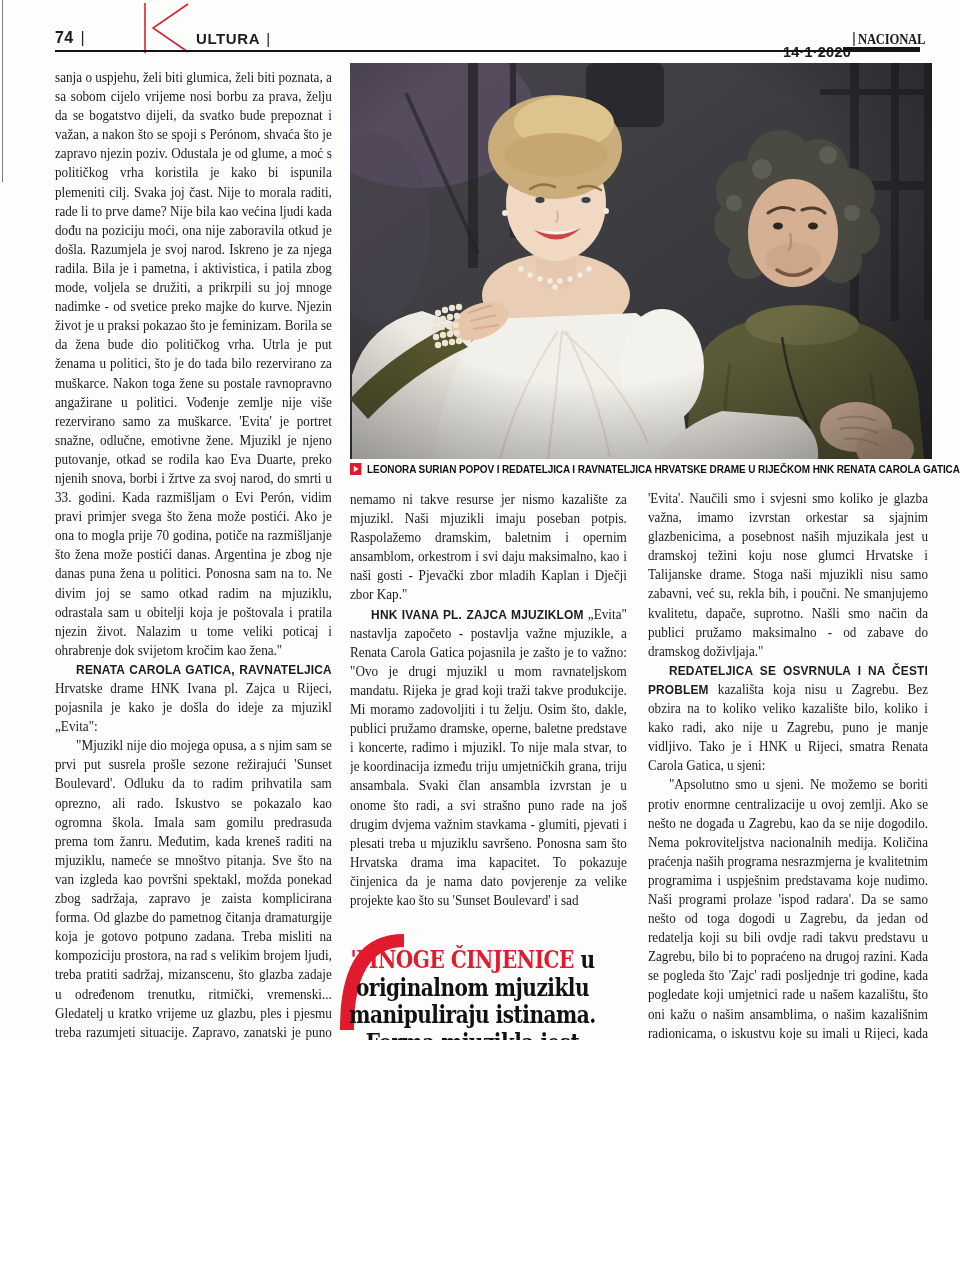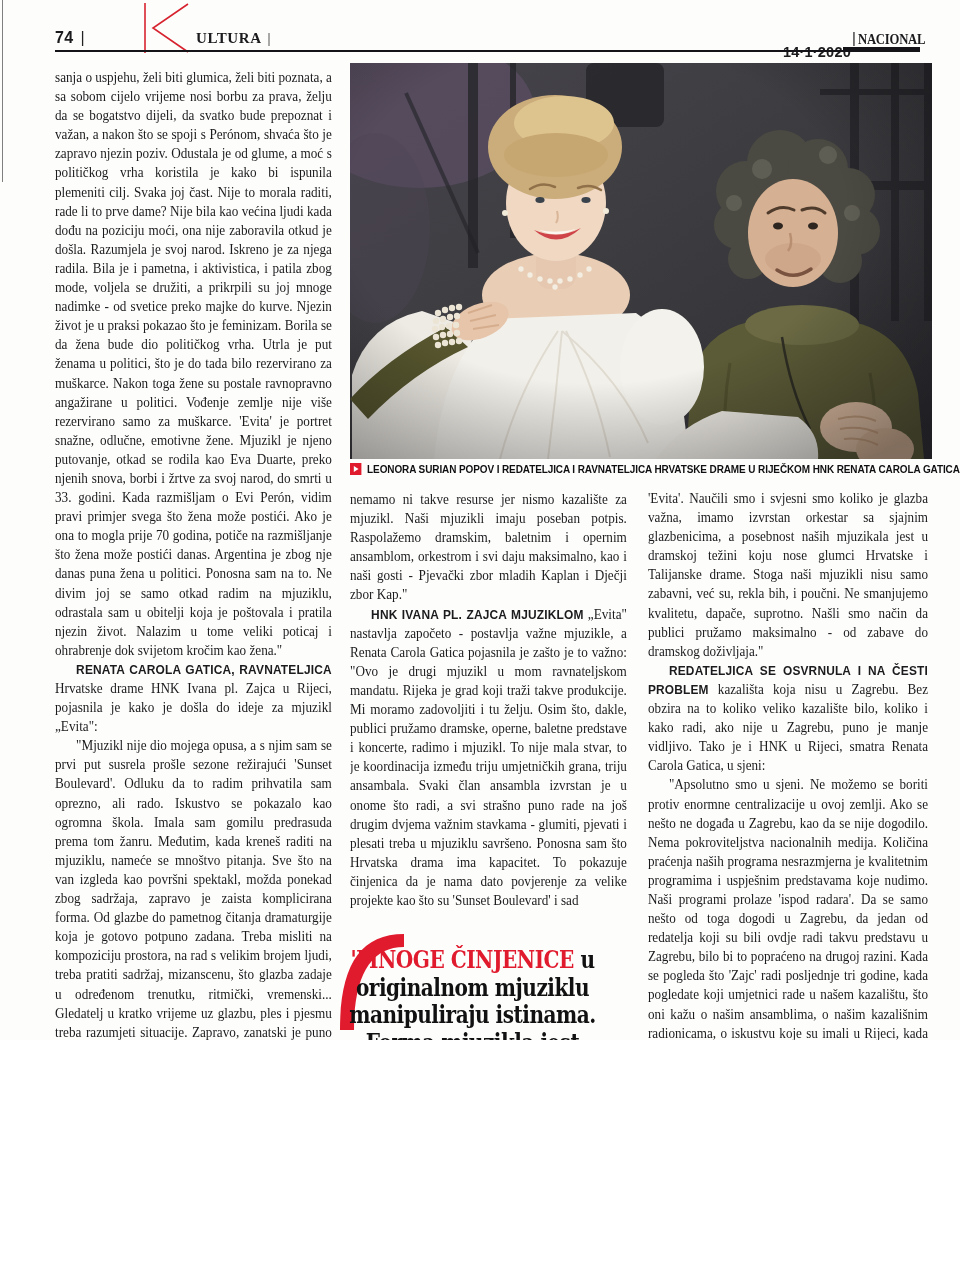--- a/index.html
+++ b/index.html
@@ -5,21 +5,21 @@
   html,body{margin:0;padding:0;background:#ffffff;}
   .page{position:relative;width:960px;height:1040px;background:#fdfdfc;overflow:hidden;
         font-family:"Liberation Serif","DejaVu Serif",serif;color:#1b1b1d;}
   .page-edge{position:absolute;left:2px;top:0;width:1px;height:182px;background:#3c3c3c;opacity:.65;}
 
   
   .hdr-num{position:absolute;left:55px;top:29px;font-family:"Liberation Sans",sans-serif;
            font-weight:bold;font-size:16px;letter-spacing:.3px;}
   .hdr-num .thin{font-weight:400;margin-left:7px;color:#222;}
   .k-logo{position:absolute;left:136px;top:3px;}
-  .hdr-section{position:absolute;left:196px;top:30px;font-family:Liberation Serif, serif;
+  .hdr-section{position:absolute;left:196px;top:30px;font-family:Liberation Sans, sans-serif;
                font-weight:bold;font-size:15px;letter-spacing:.6px;}
   .hdr-section .thin{font-weight:400;margin-left:6px;color:#222;}
   .hdr-date{position:absolute;left:783px;top:44px;font-family:"Liberation Sans",sans-serif;
             font-weight:bold;font-size:14.5px;letter-spacing:.2px;}
   .hdr-pipe{position:absolute;left:852px;top:29px;font-family:"Liberation Sans",sans-serif;
             font-size:15px;color:#222;}
   .hdr-brand{position:absolute;left:858px;top:30px;font-family:"Liberation Serif",serif;
              font-weight:bold;font-size:15.5px;letter-spacing:-.3px;display:inline-block;
              transform:scaleX(.82);transform-origin:0 50%;white-space:nowrap;}
   .hdr-rule{position:absolute;left:55px;top:50px;width:865px;height:2px;background:#141418;}

